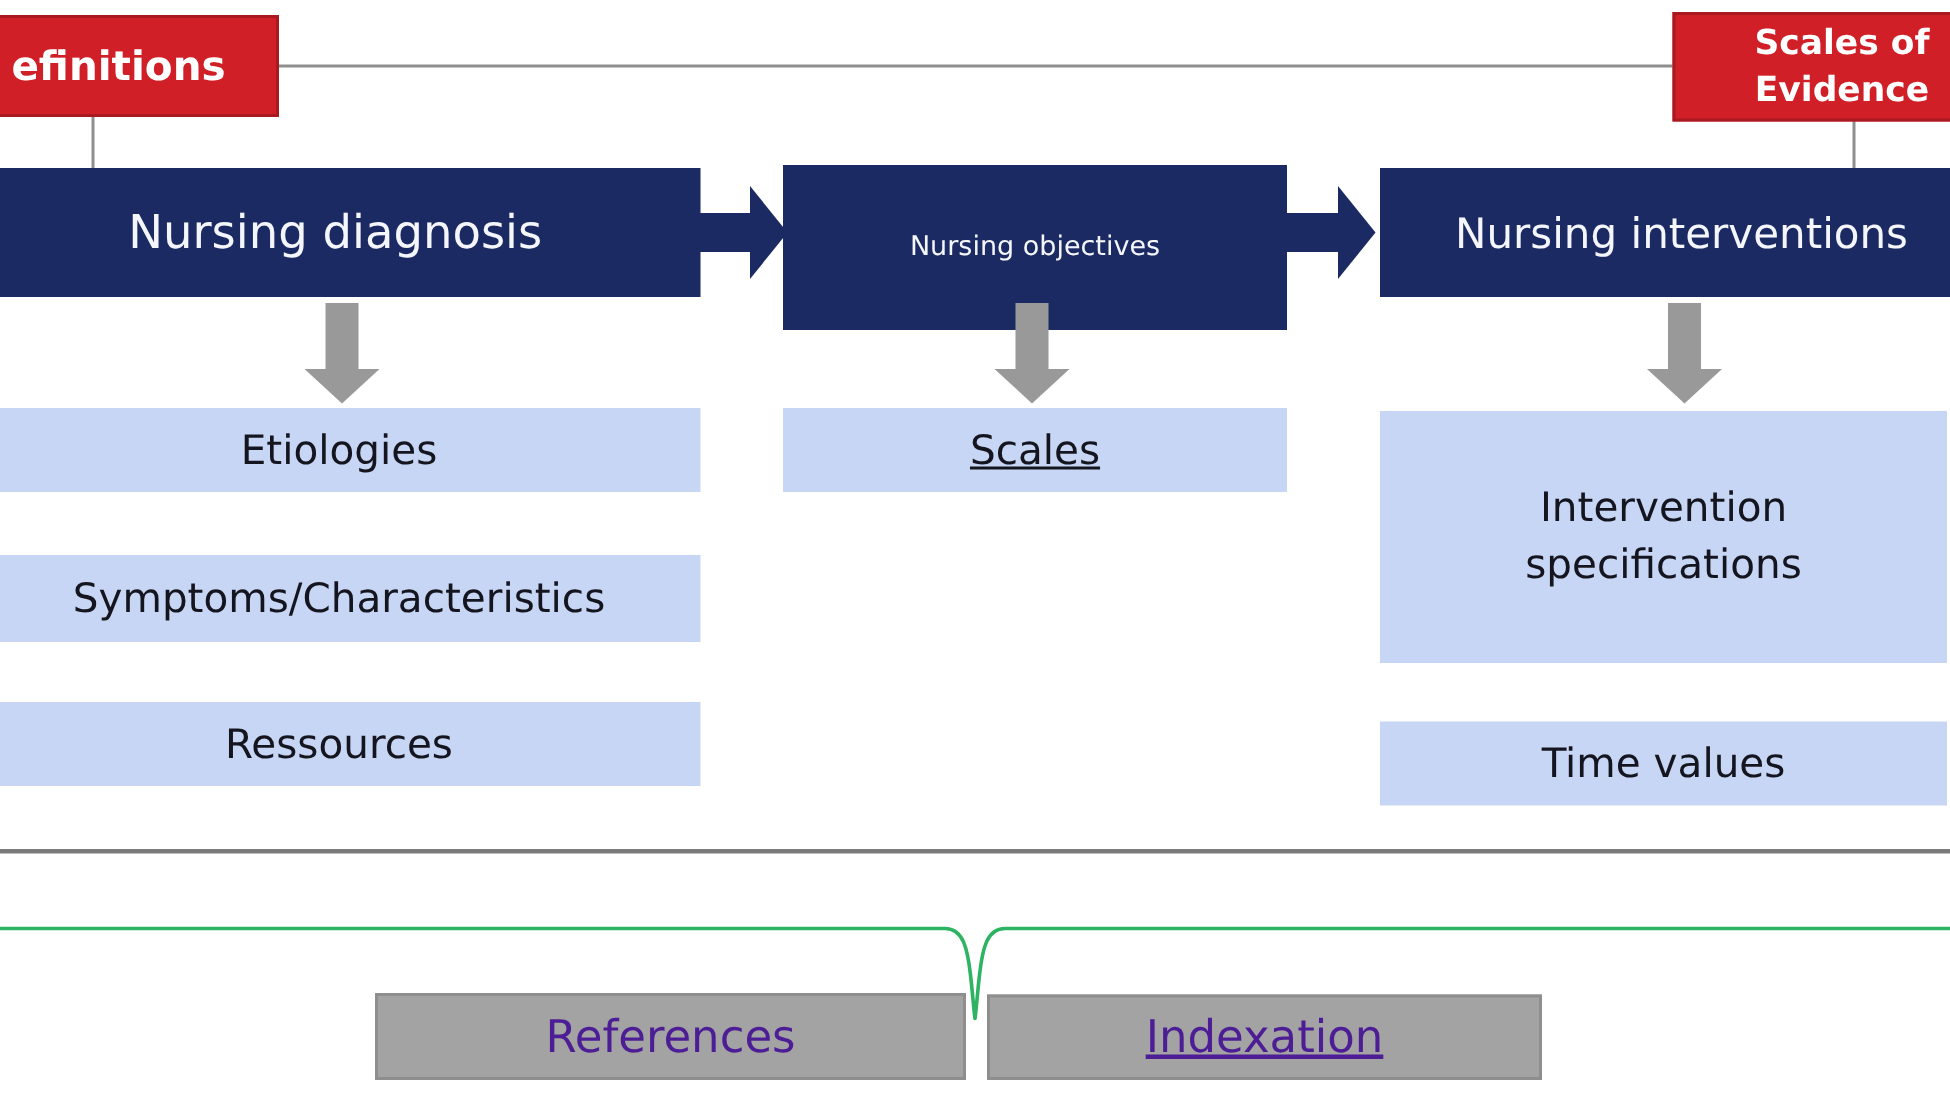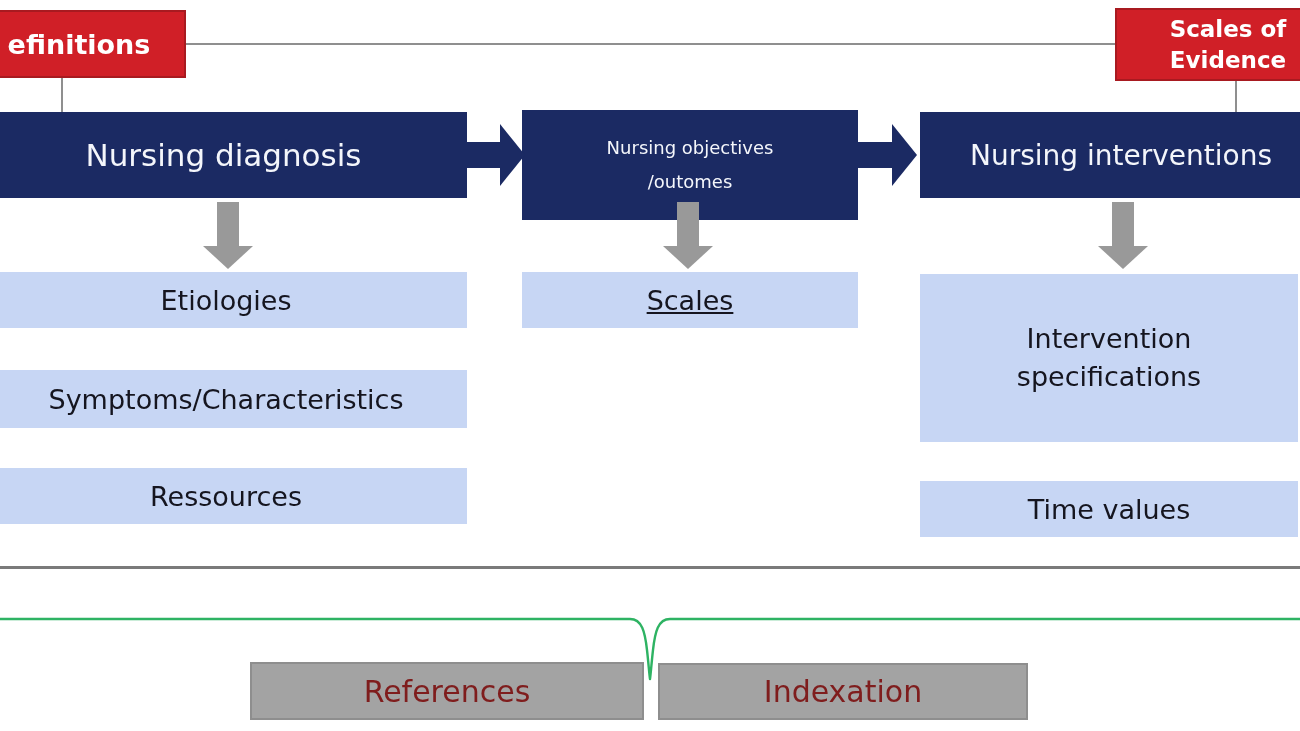--- a/index.html
+++ b/index.html
@@ -65,25 +65,25 @@
   .b-interv     { left: 920px; top: 274px; width: 378px; height: 168px; line-height: 38px; }
   .b-timevalues { left: 920px; top: 481px; width: 378px; height: 56px; }
 
   
   .brace { position: absolute; left: 0; top: 0; width: 1300px; height: 731px; pointer-events: none; }
   .brace path { stroke: var(--green); stroke-width: 2.4; fill: none; stroke-linejoin: round; }
 
   
   .graybox {
     position: absolute; background: var(--graybox); border: 2px solid var(--grayboxborder);
-    color: #7f1d1d; display: flex; align-items: center; justify-content: center;
+    color: #4c1d95; display: flex; align-items: center; justify-content: center;
     text-align: center; font-size: 30px; box-sizing: border-box;
   }
   .refs-box { left: 250px; top: 662px; width: 394px; height: 58px; }
-  .indx-box { left: 658px; top: 663px; width: 370px; height: 57px; }
+  .indx-box { left: 658px; top: 663px; width: 370px; height: 57px; text-decoration: underline; }
 </style>
 </head>
 <body>
 
 <div class="canvas">
 
   <div class="line top-line"></div>
   <div class="line vert-left"></div>
   <div class="line vert-right"></div>
   <div class="line divider"></div>
@@ -94,21 +94,20 @@
   <div class="red-box lev-box">
     <span>Scales of</span>
     <span>Evidence</span>
   </div>
 
   <div class="stage stage-1">
     <span>Nursing diagnosis</span>
   </div>
   <div class="stage stage-2">
     <span>Nursing objectives</span>
-    <span>/outomes</span>
   </div>
   <div class="stage stage-3">
     <span>Nursing interventions</span>
   </div>
 
   <div class="h-stem a1-stem"></div>
   <div class="h-head a1-head"></div>
   <div class="h-stem a2-stem"></div>
   <div class="h-head a2-head"></div>
 

